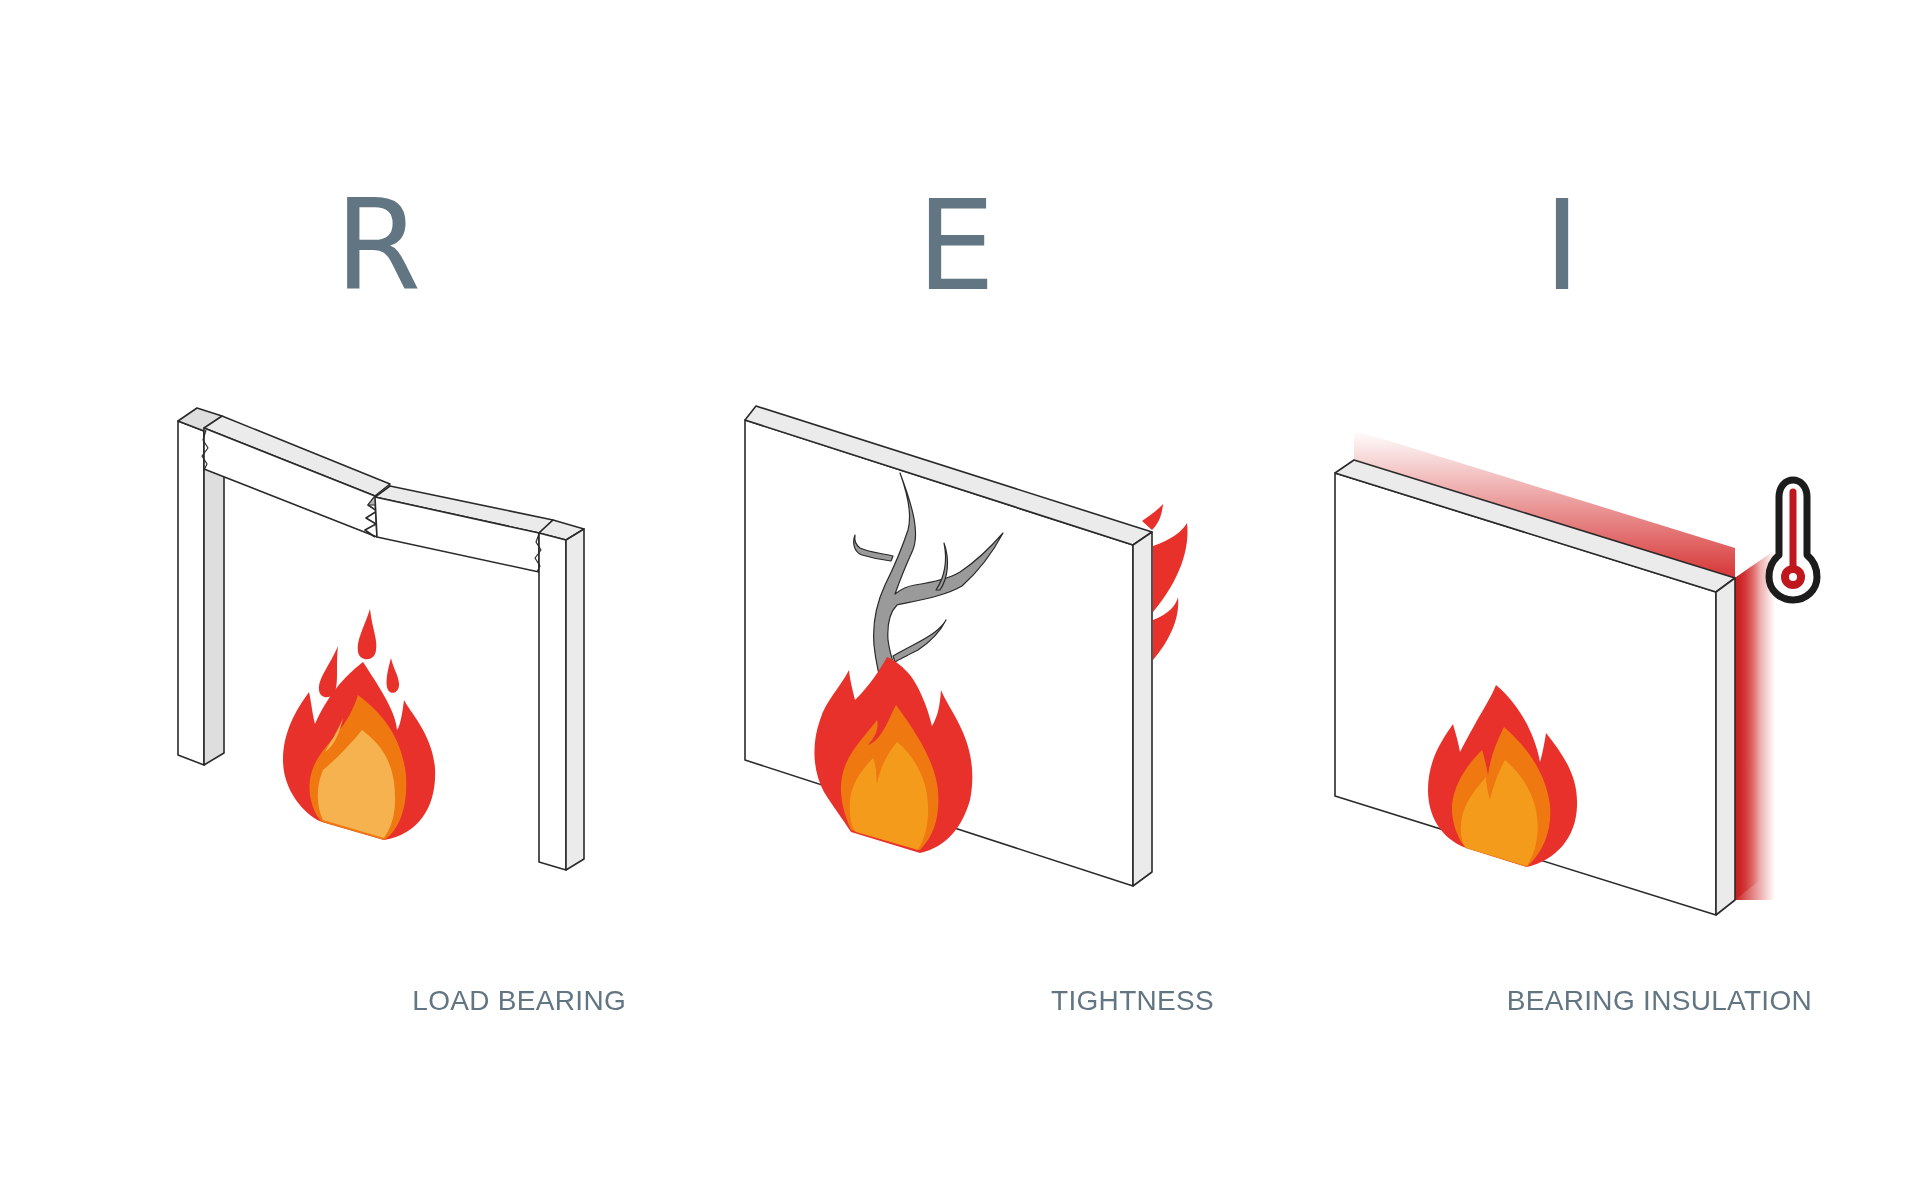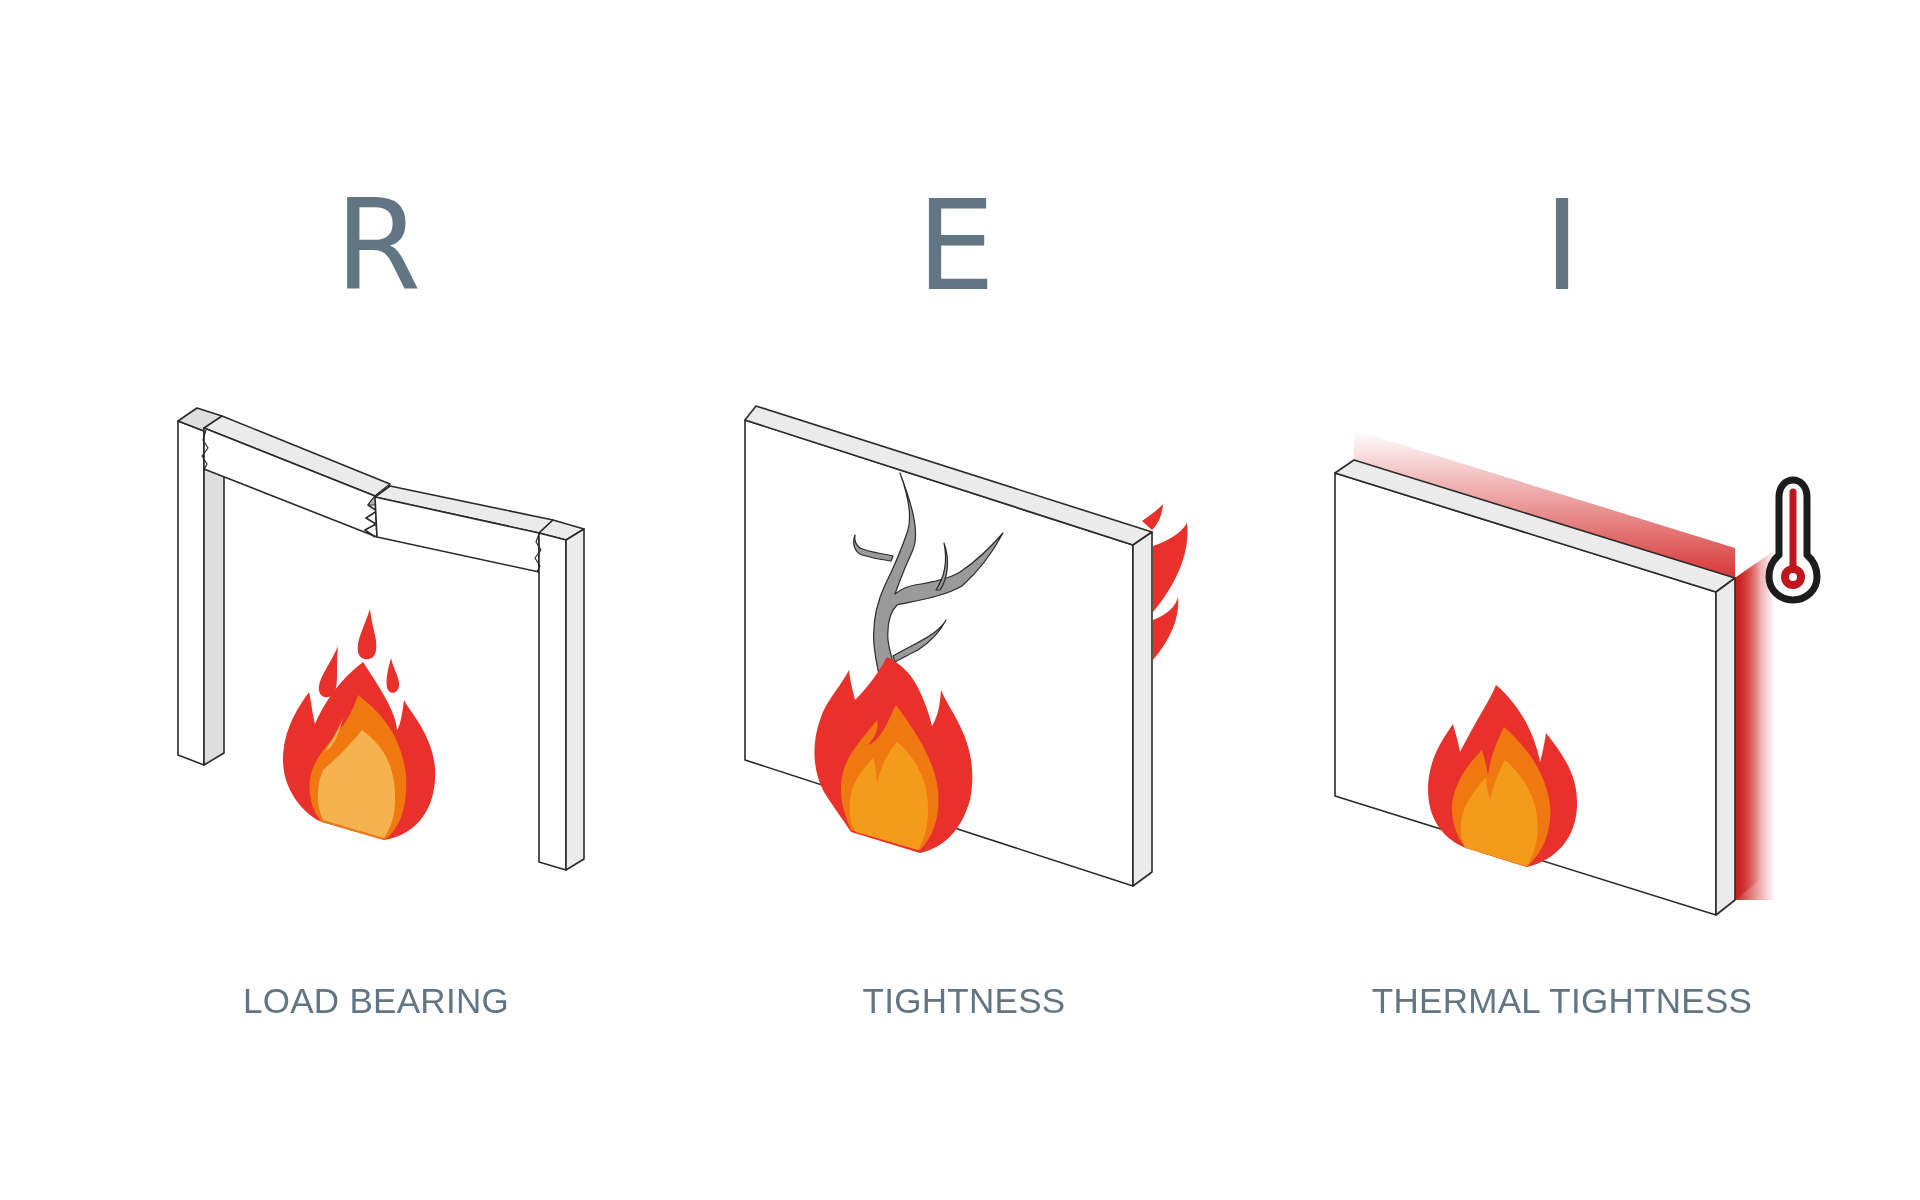--- a/index.html
+++ b/index.html
@@ -3,22 +3,22 @@
 <meta charset="utf-8">
 <style>
   html, body { margin: 0; padding: 0; background: #ffffff; }
   body { width: 1920px; height: 1200px; position: relative; overflow: hidden; font-family: "DejaVu Sans", sans-serif; }
   .letter {
     position: absolute; top: 186px; width: 200px; text-align: center;
     font-family: "DejaVu Sans", sans-serif; font-size: 124px; line-height: 120px;
     color: #627582; font-weight: normal;
   }
   .label {
-    position: absolute; top: 986px; width: 500px; text-align: center;
-    font-family: "Liberation Sans", sans-serif; font-size: 35px; line-height: 30px;
+    position: absolute; top: 986px; width: 500px; text-align: right;
+    font-family: "Liberation Sans", sans-serif; font-size: 28px; line-height: 30px;
     color: #627582; letter-spacing: 0.3px;
   }
   svg.art { position: absolute; left: 0; top: 0; }
 </style>
 </head>
 <body>
 
 <div class="letter" style="left:278px;">R</div>
 <div class="letter" style="left:856px;">E</div>
 <div class="letter" style="left:1462px;">I</div>
@@ -117,13 +117,13 @@
   <g>
     <path d="M1779,497 C1779,486 1786,480 1793,480 C1800,480 1807,486 1807,497 L1807,555 C1813,560 1817,568 1817,577 C1817,590 1806,600 1793,600 C1780,600 1769,590 1769,577 C1769,568 1773,560 1779,555 Z" fill="#ffffff" stroke="#1c1c1c" stroke-width="7" stroke-linejoin="round"></path>
     <line x1="1793" y1="492" x2="1793" y2="566" stroke="#c0161e" stroke-width="7" stroke-linecap="round"></line>
     <circle cx="1793" cy="577" r="12" fill="#c0161e"></circle>
     <circle cx="1793" cy="577" r="4" fill="#ffffff"></circle>
   </g>
 </svg>
 
 <div class="label" style="left:126px;">LOAD BEARING</div>
 <div class="label" style="left:714px;">TIGHTNESS</div>
-<div class="label" style="left:1312px;">THERMAL TIGHTNESS</div>
+<div class="label" style="left:1312px;">BEARING INSULATION</div>
 
 </body></html>

